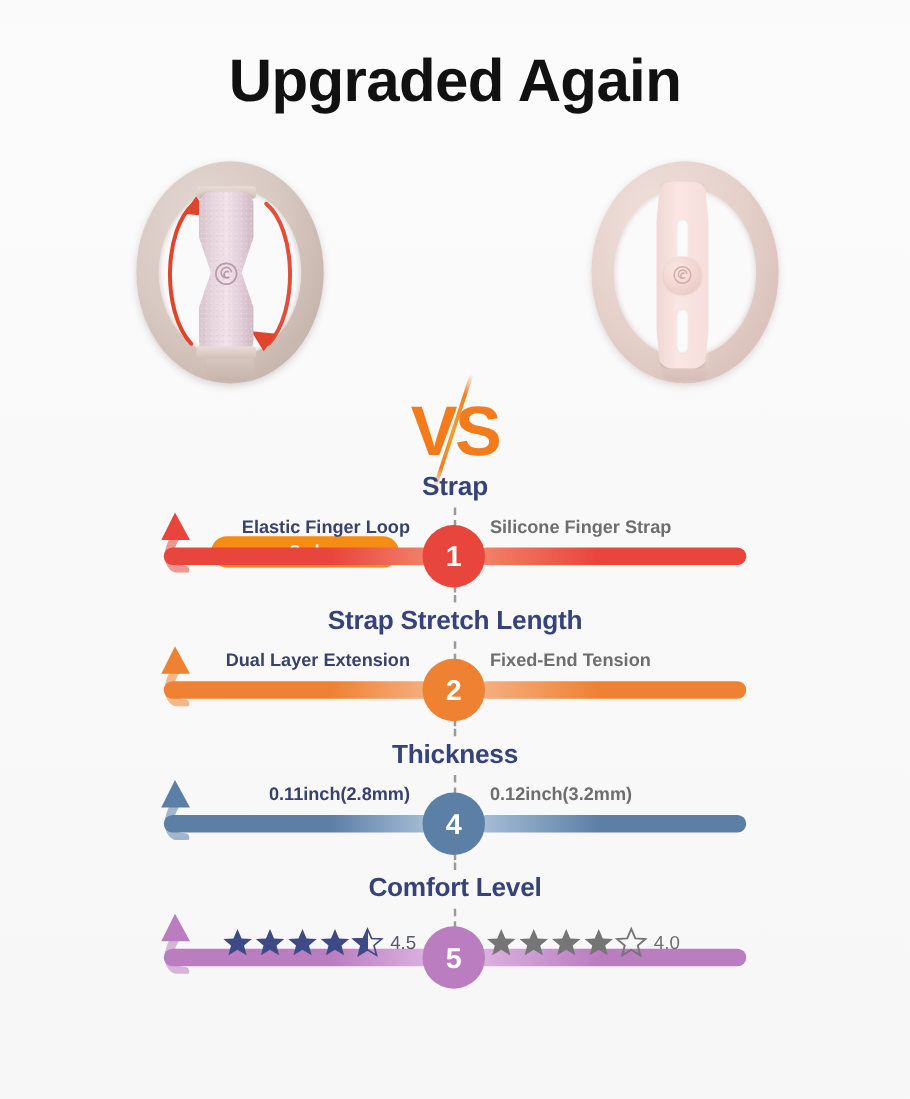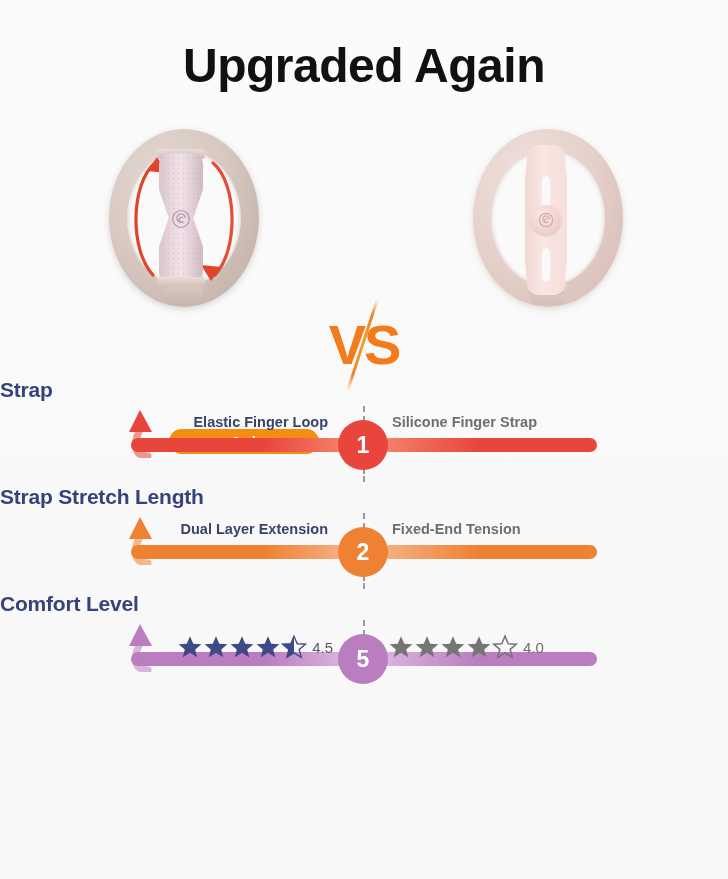--- a/index.html
+++ b/index.html
@@ -136,21 +136,21 @@
     letter-spacing:.3px;
   }
   .badge.left{left:107px;}
 
   
   .rows{position:absolute;top:358px;left:0;width:728px;}
   .row{position:relative;height:107px;}
   .row.last{height:95px;}
 
   .row-heading{
-    position:absolute;top:0;left:0;width:728px;
+    position:absolute;top:0;left:0;width:728px;text-align:center;
     font-size:21px;font-weight:bold;color:#36427a;
     letter-spacing:-0.2px;
   }
   .dash-top{
     position:absolute;left:363px;top:28px;width:0;height:16px;
     border-left:2px dashed #9a9a9a;
   }
   .dash-bot{
     position:absolute;left:363px;top:82px;width:0;height:22px;
     border-left:2px dashed #9a9a9a;
@@ -277,20 +277,34 @@
       </svg>
       <div class="lbl left">Dual Layer Extension</div>
       <div class="bar left" style="background: linear-gradient(90deg, rgb(239, 129, 51) 0%, rgb(239, 129, 51) 62%, rgb(246, 177, 131) 100%);"></div>
       <div class="circle" style="background: rgb(239, 129, 51);">2</div>
       <div class="bar right" style="background: linear-gradient(90deg, rgb(246, 177, 131) 0%, rgb(239, 129, 51) 45%, rgb(239, 129, 51) 100%);"></div>
       <div class="lbl right">Fixed-End Tension</div>
       <div class="dash-bot"></div>
     </div>
 
 
+    <div class="row">
+      <div class="row-heading">Thickness</div>
+      <div class="dash-top"></div>
+      <svg class="arrow" viewBox="0 0 34 52">
+        <path d="M20 50 C6 50 4 38 12 24" stroke="#5c7fa6" stroke-width="7" fill="none" stroke-linecap="round" opacity=".55"></path>
+        <polygon points="12,4 24,26 1,26" fill="#5c7fa6"></polygon>
+      </svg>
+      <div class="lbl left">0.11inch(2.8mm)</div>
+      <div class="bar left" style="background: linear-gradient(90deg, rgb(92, 127, 166) 0%, rgb(92, 127, 166) 62%, rgb(169, 192, 216) 100%);"></div>
+      <div class="circle" style="background: rgb(92, 127, 166);">4</div>
+      <div class="bar right" style="background: linear-gradient(90deg, rgb(169, 192, 216) 0%, rgb(92, 127, 166) 45%, rgb(92, 127, 166) 100%);"></div>
+      <div class="lbl right">0.12inch(3.2mm)</div>
+      <div class="dash-bot"></div>
+    </div>
 
     <div class="row last">
       <div class="row-heading">Comfort Level</div>
       <div class="dash-top"></div>
       <svg class="arrow" viewBox="0 0 34 52">
         <path d="M20 50 C6 50 4 38 12 24" stroke="#b97dc0" stroke-width="7" fill="none" stroke-linecap="round" opacity=".55"></path>
         <polygon points="12,4 24,26 1,26" fill="#b97dc0"></polygon>
       </svg>
 
       <div class="stars left">

